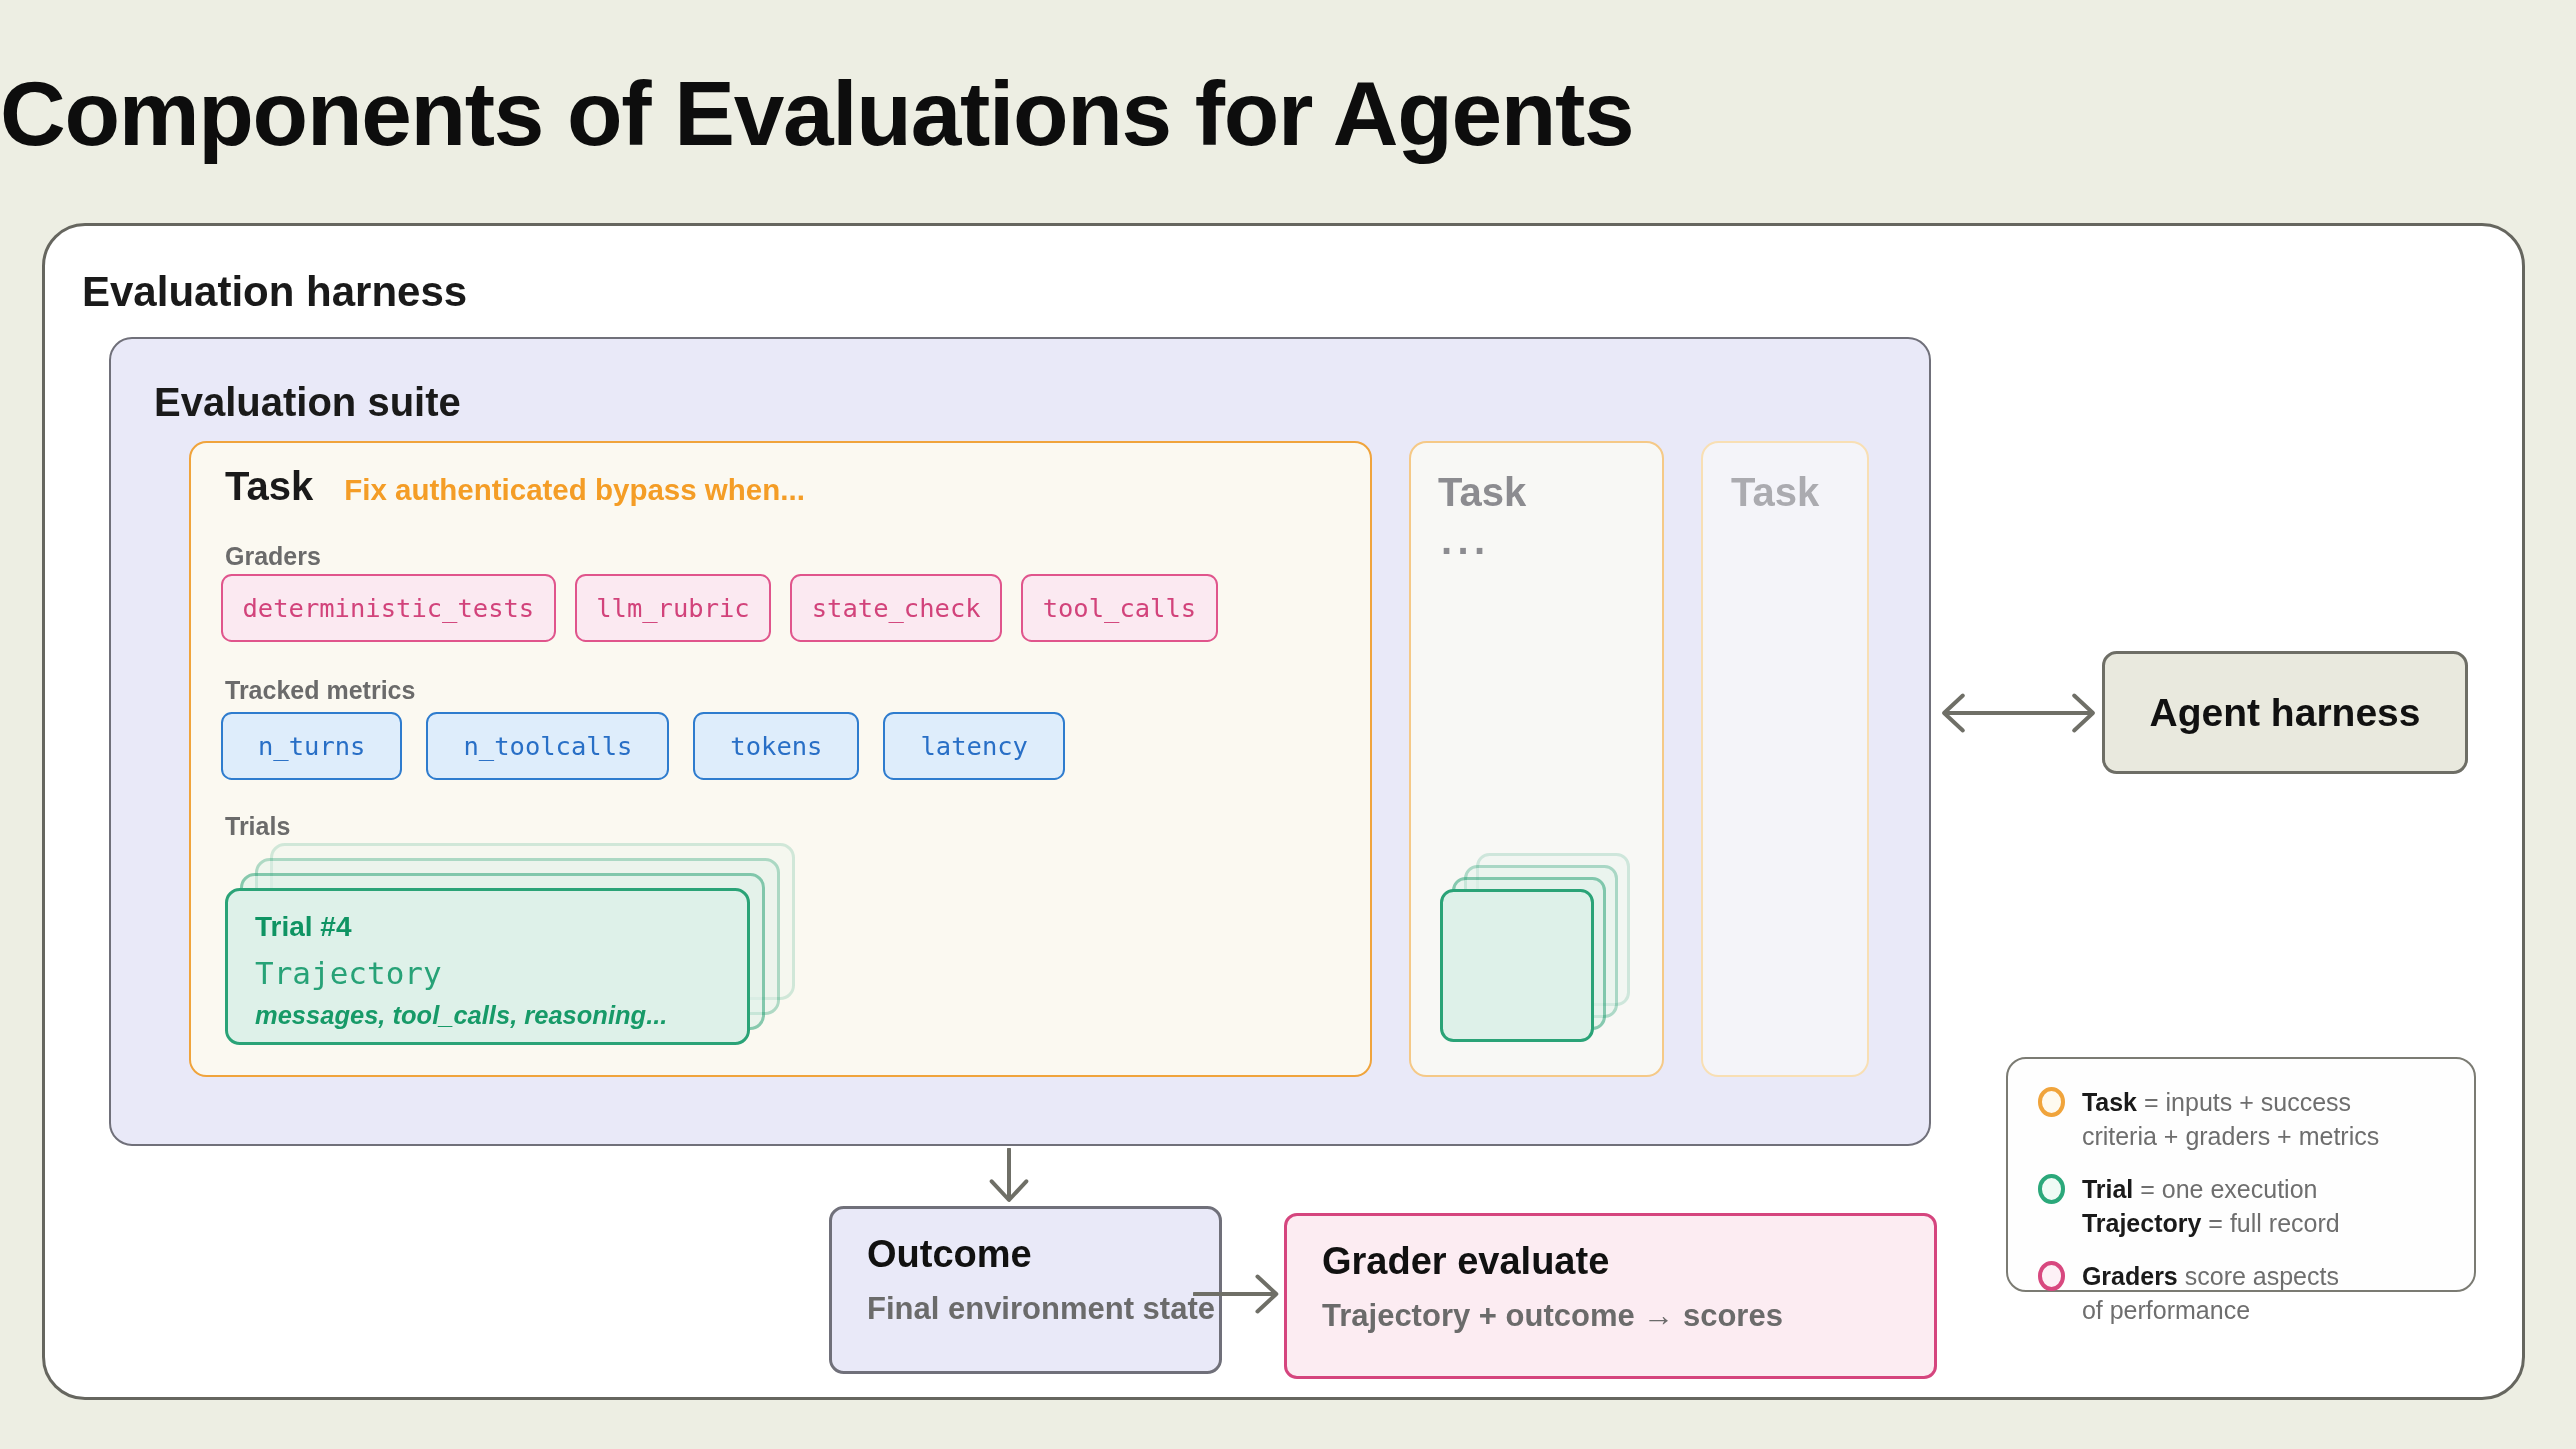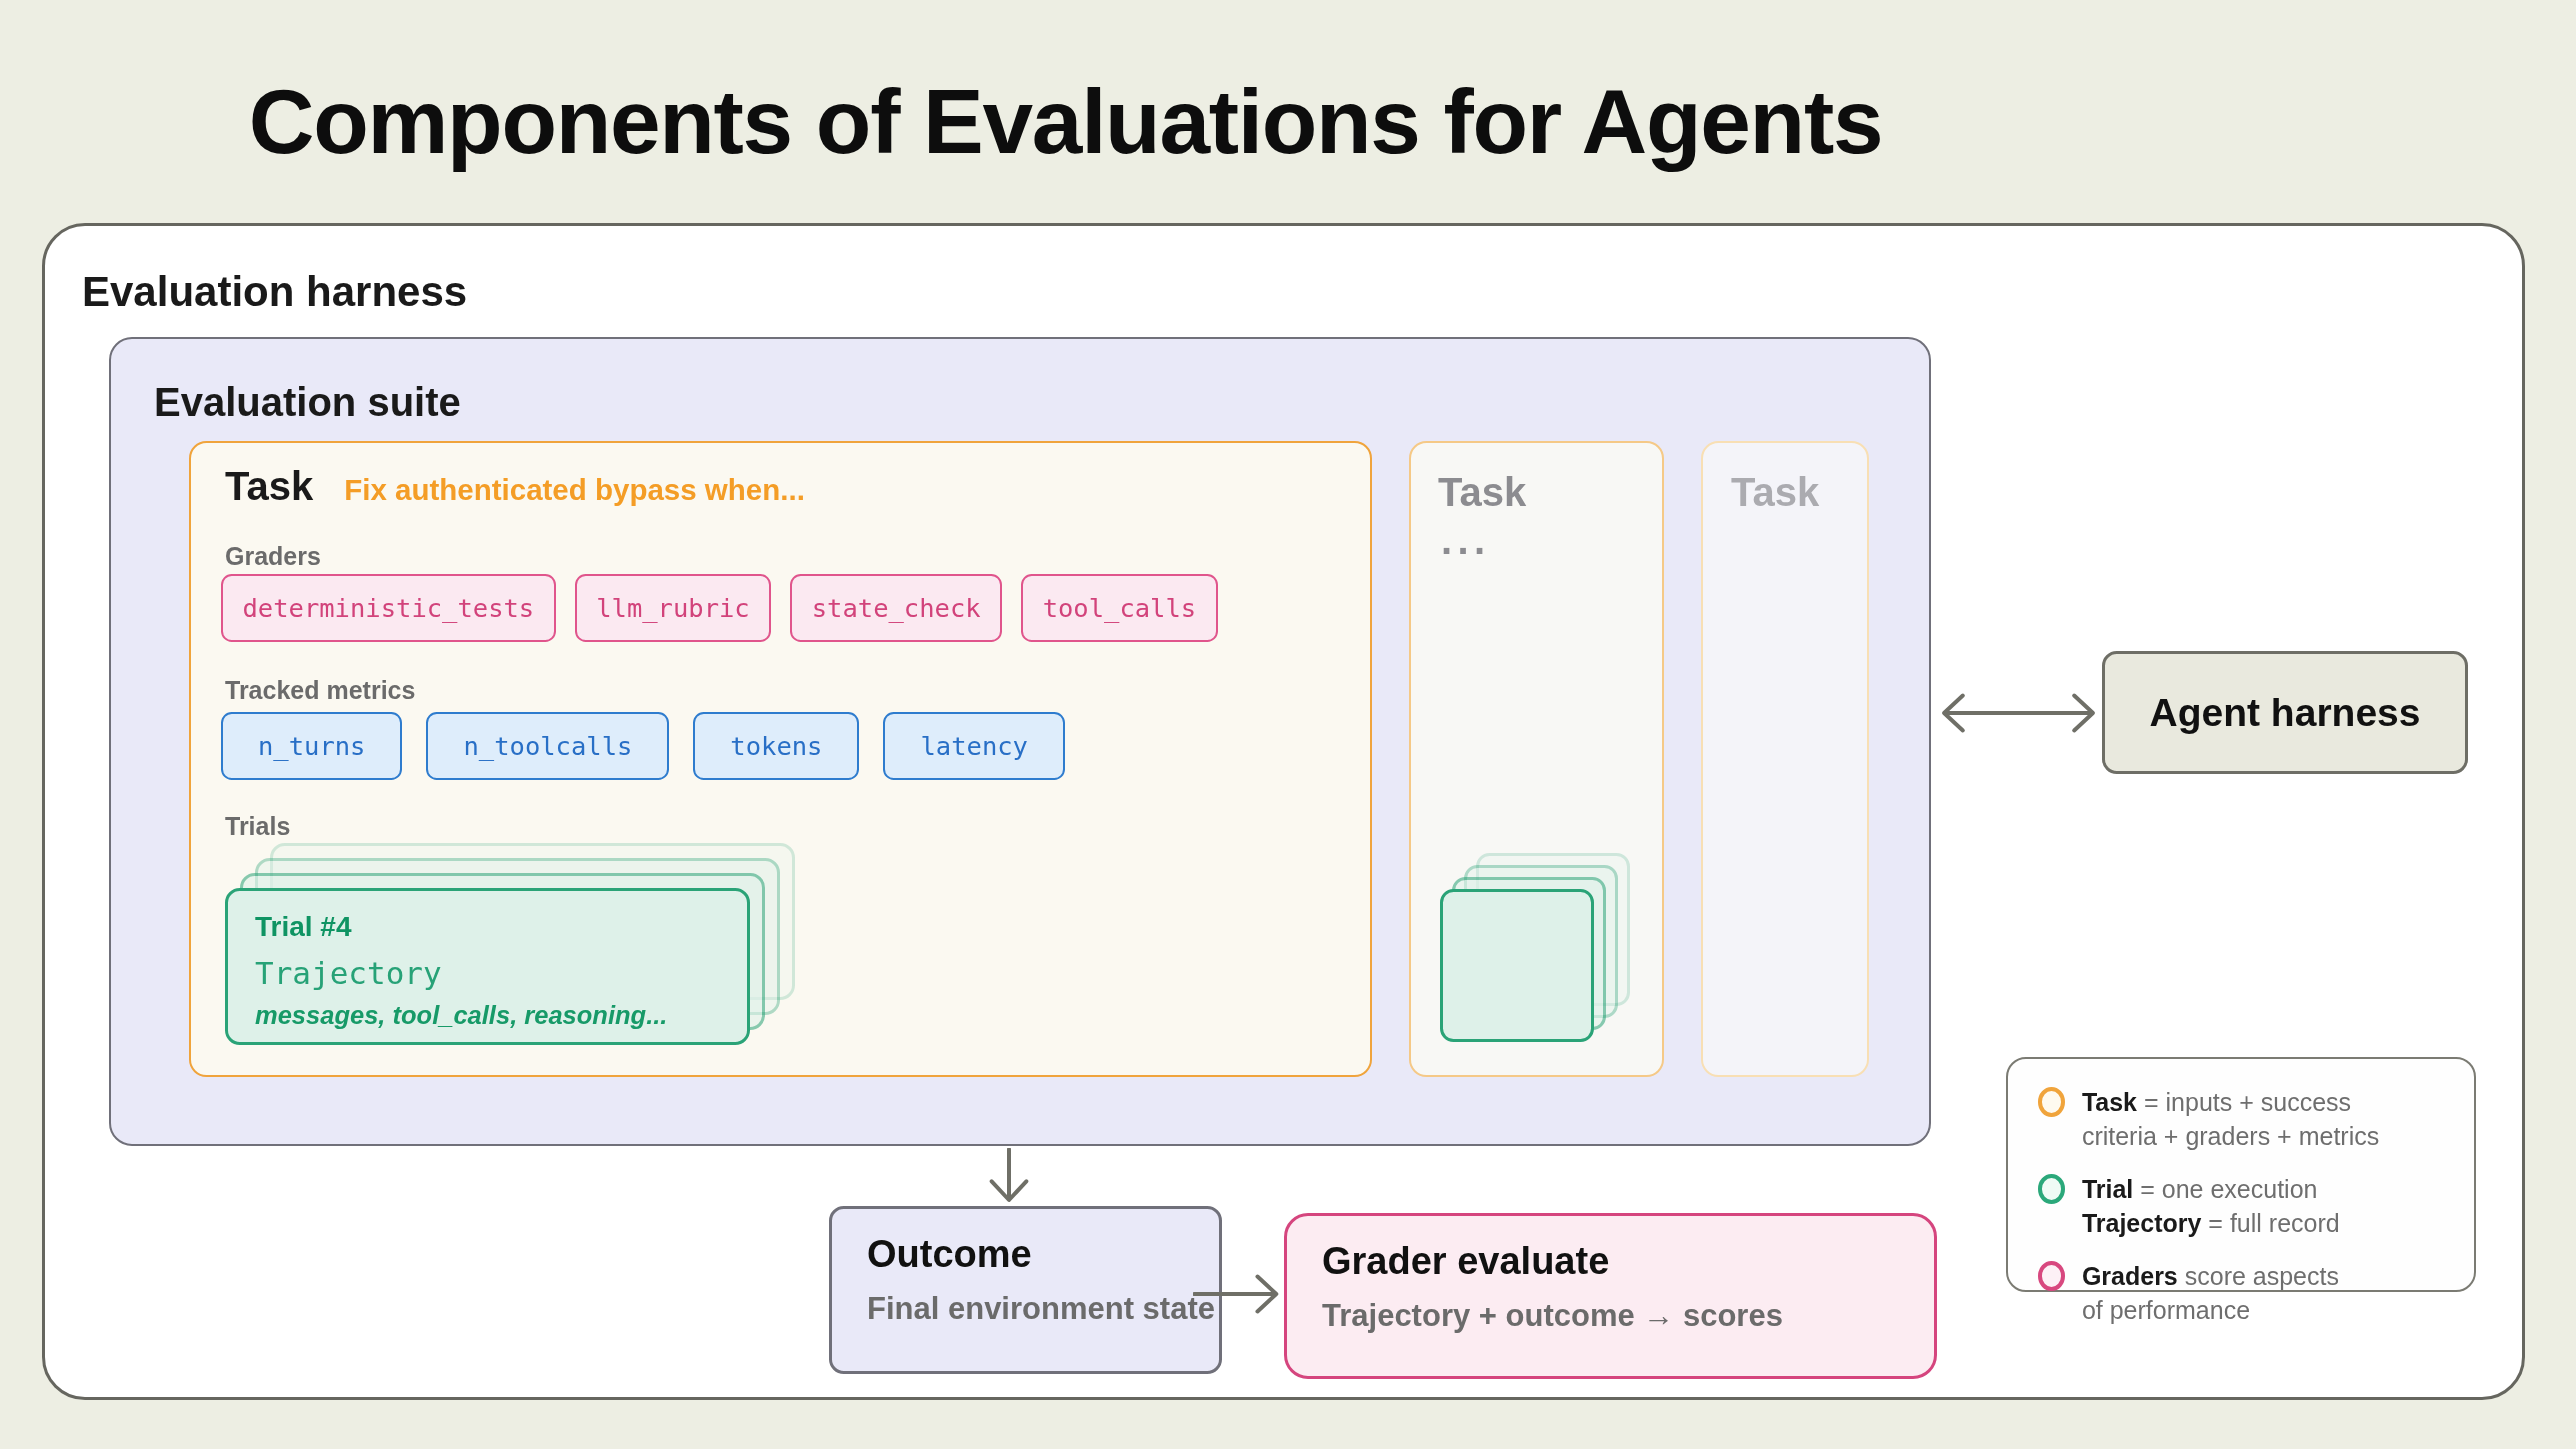--- a/index.html
+++ b/index.html
@@ -3,21 +3,21 @@
 <meta charset="utf-8">
 <style>
   html,body{margin:0;padding:0;background:#EDEEE3;}
   .canvas{
     position:relative;width:2576px;height:1450px;background:#EDEEE3;
     font-family:"Liberation Sans",sans-serif;overflow:hidden;
   }
   .abs{position:absolute;}
   
   .title{
-    left:0;top:70px;width:2131px;text-align:center;
+    left:0;top:62px;width:2131px;text-align:left;
     font-size:91px;font-weight:700;color:#0D0D0D;letter-spacing:-1.3px;
   }
   
   .harness{
     left:42px;top:223px;width:2483px;height:1177px;
     background:#FFFFFF;border:3.4px solid #66665F;border-radius:43px;box-sizing:border-box;
   }
   .harness-label{left:82px;top:268px;font-size:42px;font-weight:700;color:#1A1A1A;}
   
   .suite{
@@ -81,21 +81,21 @@
     display:flex;align-items:center;justify-content:center;
   }
   .agent-label{font-size:39px;font-weight:700;color:#111111;}
   
   .outcome-box{
     left:797px;top:1206px;width:393px;height:168px;
     background:#E9E9F8;border:3.4px solid #70707A;border-radius:14.8px;box-sizing:border-box;margin-left:32px;
   }
   .grader-box{
     left:1284px;top:1213px;width:653px;height:166px;
-    background:#FCECF2;border:3.4px solid #D5457E;border-radius:24px;box-sizing:border-box;
+    background:#FCECF2;border:3.4px solid #D5457E;border-radius:13px;box-sizing:border-box;
   }
   .box-title{position:absolute;left:35px;top:24px;font-size:38px;font-weight:700;color:#111111;}
   .box-sub{position:absolute;left:35px;top:82px;font-size:31px;font-weight:600;color:#6B6B6B;}
   
   .legend{
     left:2006px;top:1057px;width:470px;height:235px;
     background:#FEFEFE;border:2.7px solid #7B7B73;border-radius:20px;box-sizing:border-box;
     padding:25.5px 0 0 29.5px;
   }
   .legend-item{display:flex;gap:17.4px;margin-bottom:19px;}

